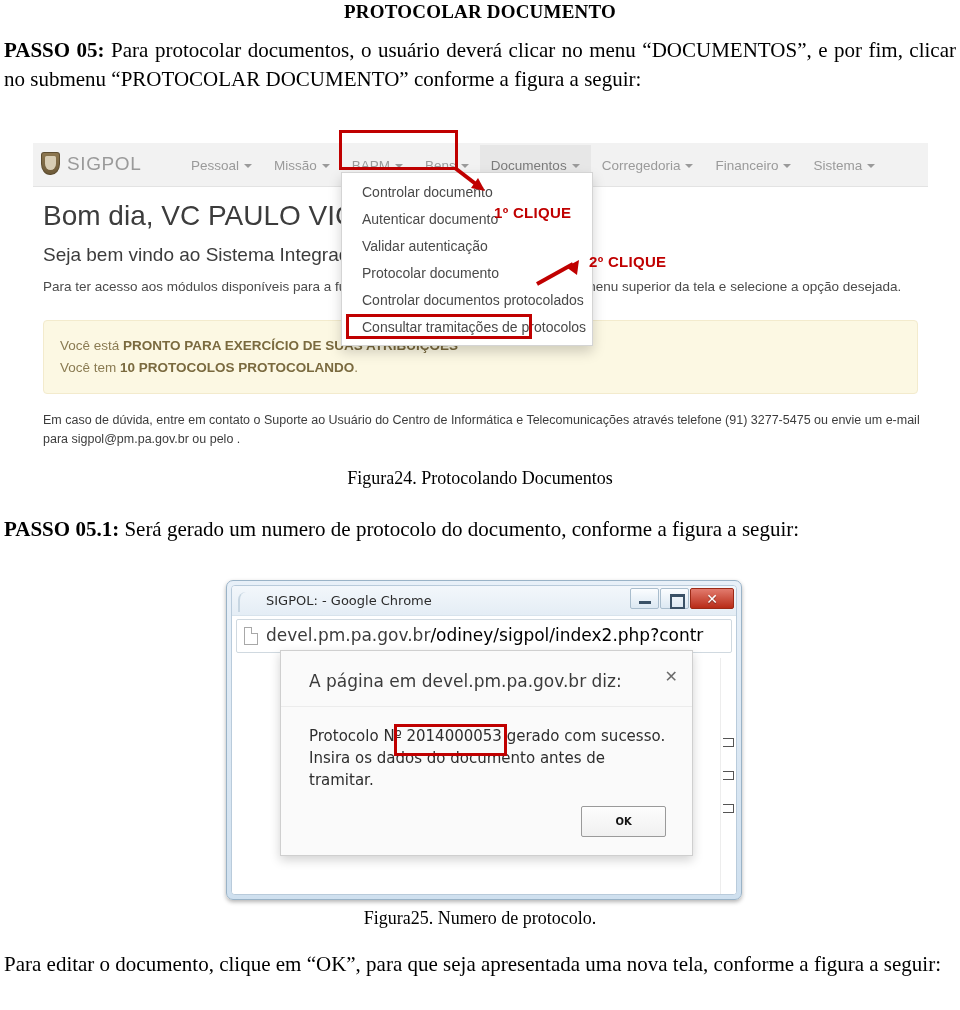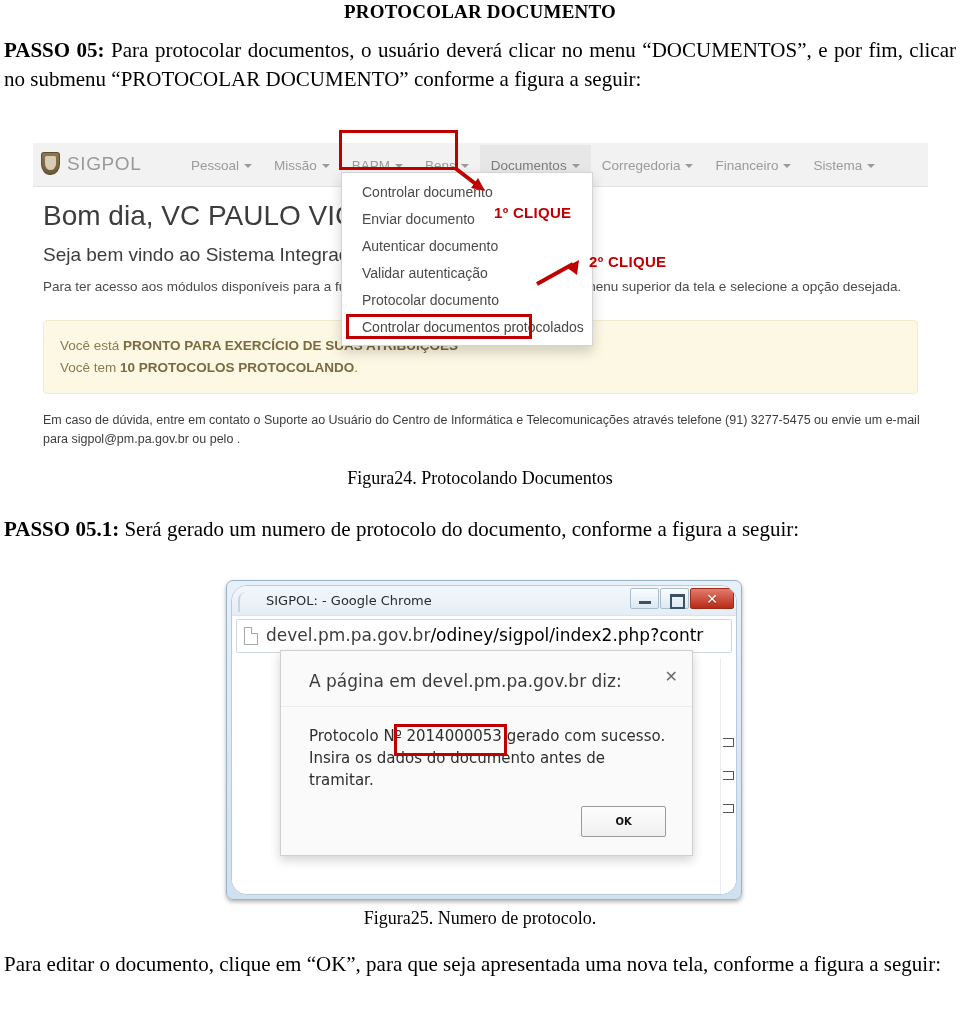--- a/index.html
+++ b/index.html
@@ -185,21 +185,21 @@
     background: linear-gradient(#e8f0f8, #cfe0ef);
     border: 1px solid #9ab3c7;
     border-radius: 7px;
     padding: 4px;
     box-shadow: 0 2px 4px rgba(0,0,0,.3);
   }
   .chrome-inner {
     width: 100%; height: 100%;
     background: #ffffff;
     border: 1px solid #b9cbdb;
-    border-radius: 16px;
+    border-radius: 4px;
     position: relative;
     overflow: hidden;
   }
   .chrome-titlebar {
     height: 30px;
     background: linear-gradient(#f3f7fb, #e4edf5);
     position: relative;
     border-bottom: 1px solid #d8e3ec;
   }
   .tab-curve {
@@ -368,25 +368,25 @@
       <div class="nav-item"><span>Bens</span><span class="caret"></span></div>
       <div class="nav-item active"><span>Documentos</span><span class="caret"></span></div>
       <div class="nav-item"><span>Corregedoria</span><span class="caret"></span></div>
       <div class="nav-item"><span>Financeiro</span><span class="caret"></span></div>
       <div class="nav-item"><span>Sistema</span><span class="caret"></span></div>
     </div>
   </div>
 
   <div class="dropdown">
     <div class="dd-item">Controlar documento</div>
-    <div class="dd-item">Enviar documento</div>
     <div class="dd-item">Autenticar documento</div>
     <div class="dd-item">Validar autenticação</div>
     <div class="dd-item">Protocolar documento</div>
     <div class="dd-item">Controlar documentos protocolados</div>
+    <div class="dd-item">Consultar tramitações de protocolos</div>
   </div>
 
   <div class="hl-documentos"></div>
   <div class="hl-protocolar"></div>
 
   <svg class="arrow-svg" style="left:418px; top:36px;" width="50" height="32" viewBox="0 0 50 32">
     <path d="M4,4 L30,24" stroke="#c00000" stroke-width="4" fill="none"></path>
     <path d="M34,27 L20,24 L27,14 Z" fill="#c00000"></path>
   </svg>
   <div class="annot" style="left:461px; top:36px;margin-top:40px;">1º CLIQUE</div>

